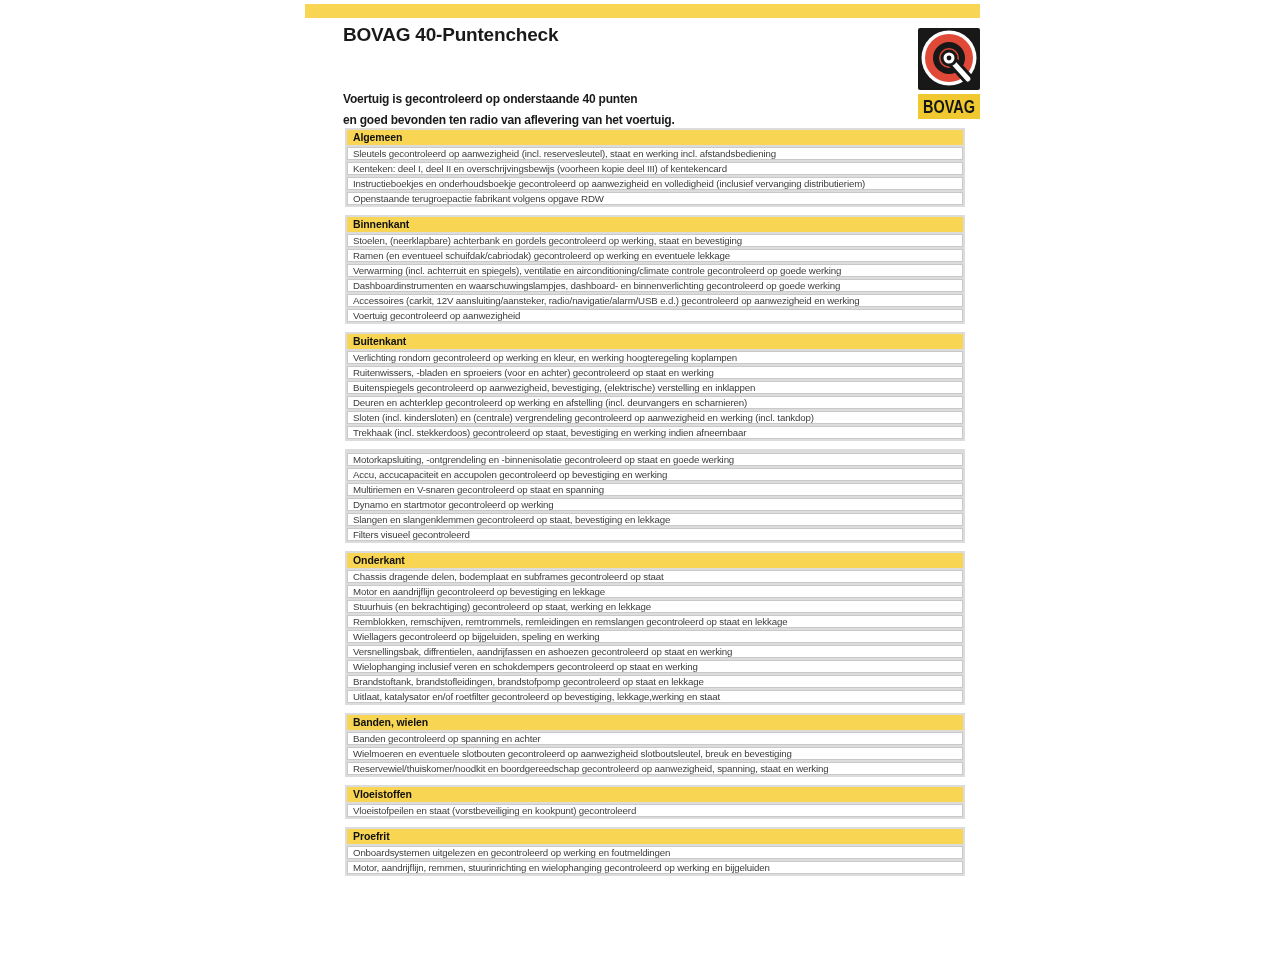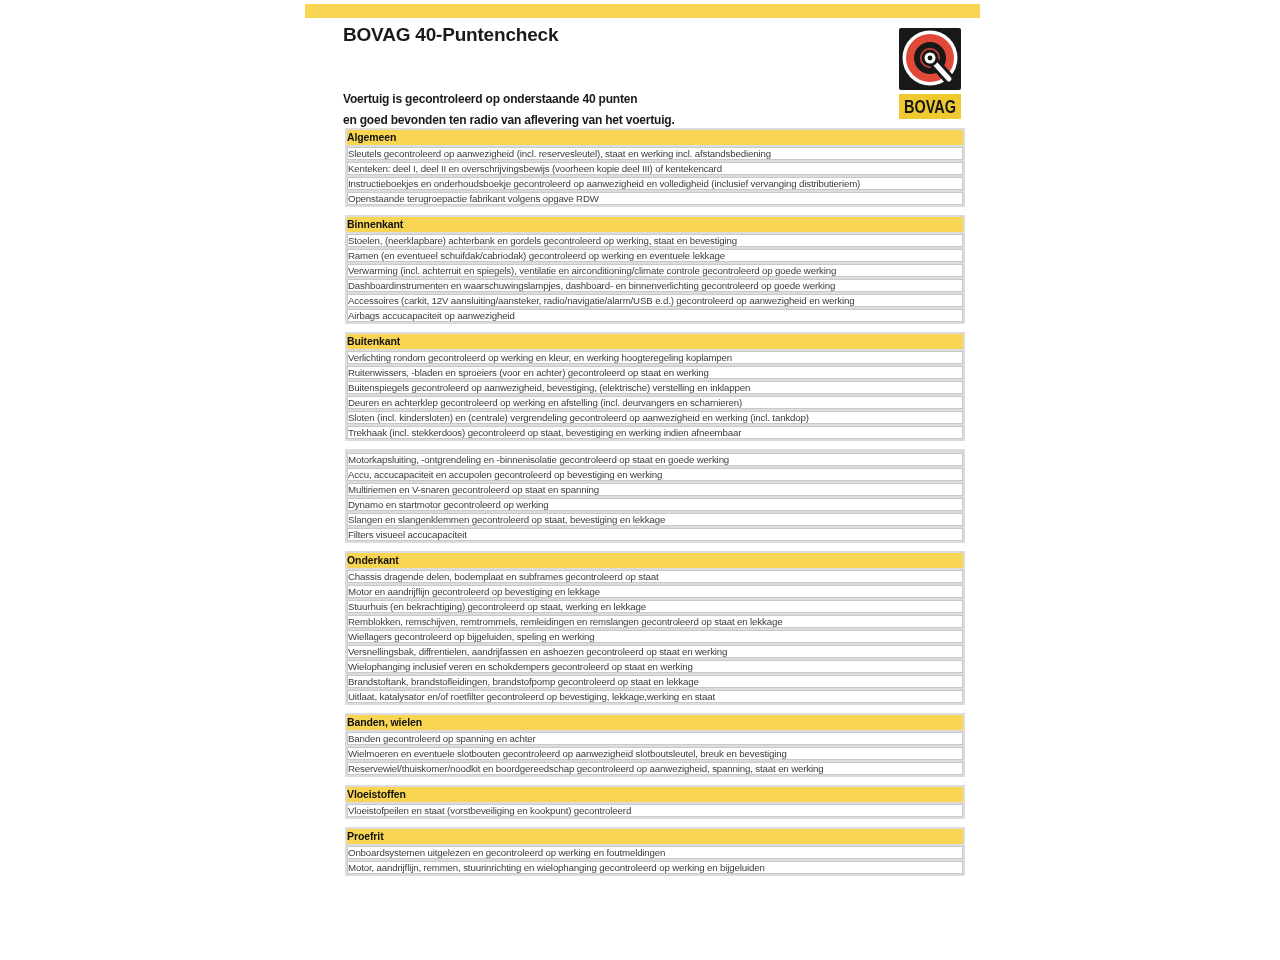--- a/index.html
+++ b/index.html
@@ -23,31 +23,31 @@
   .page{position:absolute;left:300px;top:0;width:685px;height:960px;background:#ffffff;}
   .top-bar{position:absolute;left:5px;top:4px;width:675px;height:14px;background:var(--accent-yellow);}
   .doc-title{
     position:absolute;left:43px;top:24px;
     font-size:19px;font-weight:bold;color:var(--heading-text);letter-spacing:-0.2px;
   }
   .doc-subtitle{
     position:absolute;left:43px;top:53px;
     font-size:12px;font-weight:bold;line-height:21px;color:var(--heading-text);letter-spacing:-0.2px;margin-top:36px;
   }
-  .logo{position:absolute;left:599px;top:28px;width:42px;height:92px;}
+  .logo{position:absolute;left:618px;top:28px;width:42px;height:92px;}
   .logo svg{display:block;}
   .sections{position:absolute;left:45px;top:128px;width:620px;}
   .section{background:var(--section-bg);padding:2px;margin-bottom:8px;}
   .section-header{
     background:var(--accent-yellow);height:15px;line-height:15px;
-    font-weight:bold;font-size:10.5px;color:#111;padding-left:0;letter-spacing:-0.1px;
+    font-weight:bold;font-size:10.5px;color:#111;padding-left:6px;letter-spacing:-0.1px;
   }
   .row{
     background:#ffffff;border:1px solid var(--row-border);
-    height:13px;line-height:11px;margin-top:2px;
+    height:13px;line-height:11px;margin-top:2px;padding-left:5px;
     font-size:9.7px;color:var(--row-text);letter-spacing:-0.15px;
     white-space:nowrap;overflow:hidden;
   }
 </style>
 </head>
 <body>
 
 <div class="page">
   <div class="top-bar"></div>
 
@@ -81,38 +81,38 @@
         <div class="row">Instructieboekjes en onderhoudsboekje gecontroleerd op aanwezigheid en volledigheid (inclusief vervanging distributieriem)</div>
         <div class="row">Openstaande terugroepactie fabrikant volgens opgave RDW</div>
       </div>
       <div class="section">
         <div class="section-header">Binnenkant</div>
         <div class="row">Stoelen, (neerklapbare) achterbank en gordels gecontroleerd op werking, staat en bevestiging</div>
         <div class="row">Ramen (en eventueel schuifdak/cabriodak) gecontroleerd op werking en eventuele lekkage</div>
         <div class="row">Verwarming (incl. achterruit en spiegels), ventilatie en airconditioning/climate controle gecontroleerd op goede werking</div>
         <div class="row">Dashboardinstrumenten en waarschuwingslampjes, dashboard- en binnenverlichting gecontroleerd op goede werking</div>
         <div class="row">Accessoires (carkit, 12V aansluiting/aansteker, radio/navigatie/alarm/USB e.d.) gecontroleerd op aanwezigheid en werking</div>
-        <div class="row">Airbags accucapaciteit op aanwezigheid</div>
+        <div class="row">Voertuig gecontroleerd op aanwezigheid</div>
       </div>
       <div class="section">
         <div class="section-header">Buitenkant</div>
         <div class="row">Verlichting rondom gecontroleerd op werking en kleur, en werking hoogteregeling koplampen</div>
         <div class="row">Ruitenwissers, -bladen en sproeiers (voor en achter) gecontroleerd op staat en werking</div>
         <div class="row">Buitenspiegels gecontroleerd op aanwezigheid, bevestiging, (elektrische) verstelling en inklappen</div>
         <div class="row">Deuren en achterklep gecontroleerd op werking en afstelling (incl. deurvangers en scharnieren)</div>
         <div class="row">Sloten (incl. kindersloten) en (centrale) vergrendeling gecontroleerd op aanwezigheid en werking (incl. tankdop)</div>
         <div class="row">Trekhaak (incl. stekkerdoos) gecontroleerd op staat, bevestiging en werking indien afneembaar</div>
       </div>
       <div class="section">
         <div class="row">Motorkapsluiting, -ontgrendeling en -binnenisolatie gecontroleerd op staat en goede werking</div>
         <div class="row">Accu, accucapaciteit en accupolen gecontroleerd op bevestiging en werking</div>
         <div class="row">Multiriemen en V-snaren gecontroleerd op staat en spanning</div>
         <div class="row">Dynamo en startmotor gecontroleerd op werking</div>
         <div class="row">Slangen en slangenklemmen gecontroleerd op staat, bevestiging en lekkage</div>
-        <div class="row">Filters visueel accucapaciteit</div>
+        <div class="row">Filters visueel gecontroleerd</div>
       </div>
       <div class="section">
         <div class="section-header">Onderkant</div>
         <div class="row">Chassis dragende delen, bodemplaat en subframes gecontroleerd op staat</div>
         <div class="row">Motor en aandrijflijn gecontroleerd op bevestiging en lekkage</div>
         <div class="row">Stuurhuis (en bekrachtiging) gecontroleerd op staat, werking en lekkage</div>
         <div class="row">Remblokken, remschijven, remtrommels, remleidingen en remslangen gecontroleerd op staat en lekkage</div>
         <div class="row">Wiellagers gecontroleerd op bijgeluiden, speling en werking</div>
         <div class="row">Versnellingsbak, diffrentielen, aandrijfassen en ashoezen gecontroleerd op staat en werking</div>
         <div class="row">Wielophanging inclusief veren en schokdempers gecontroleerd op staat en werking</div>

